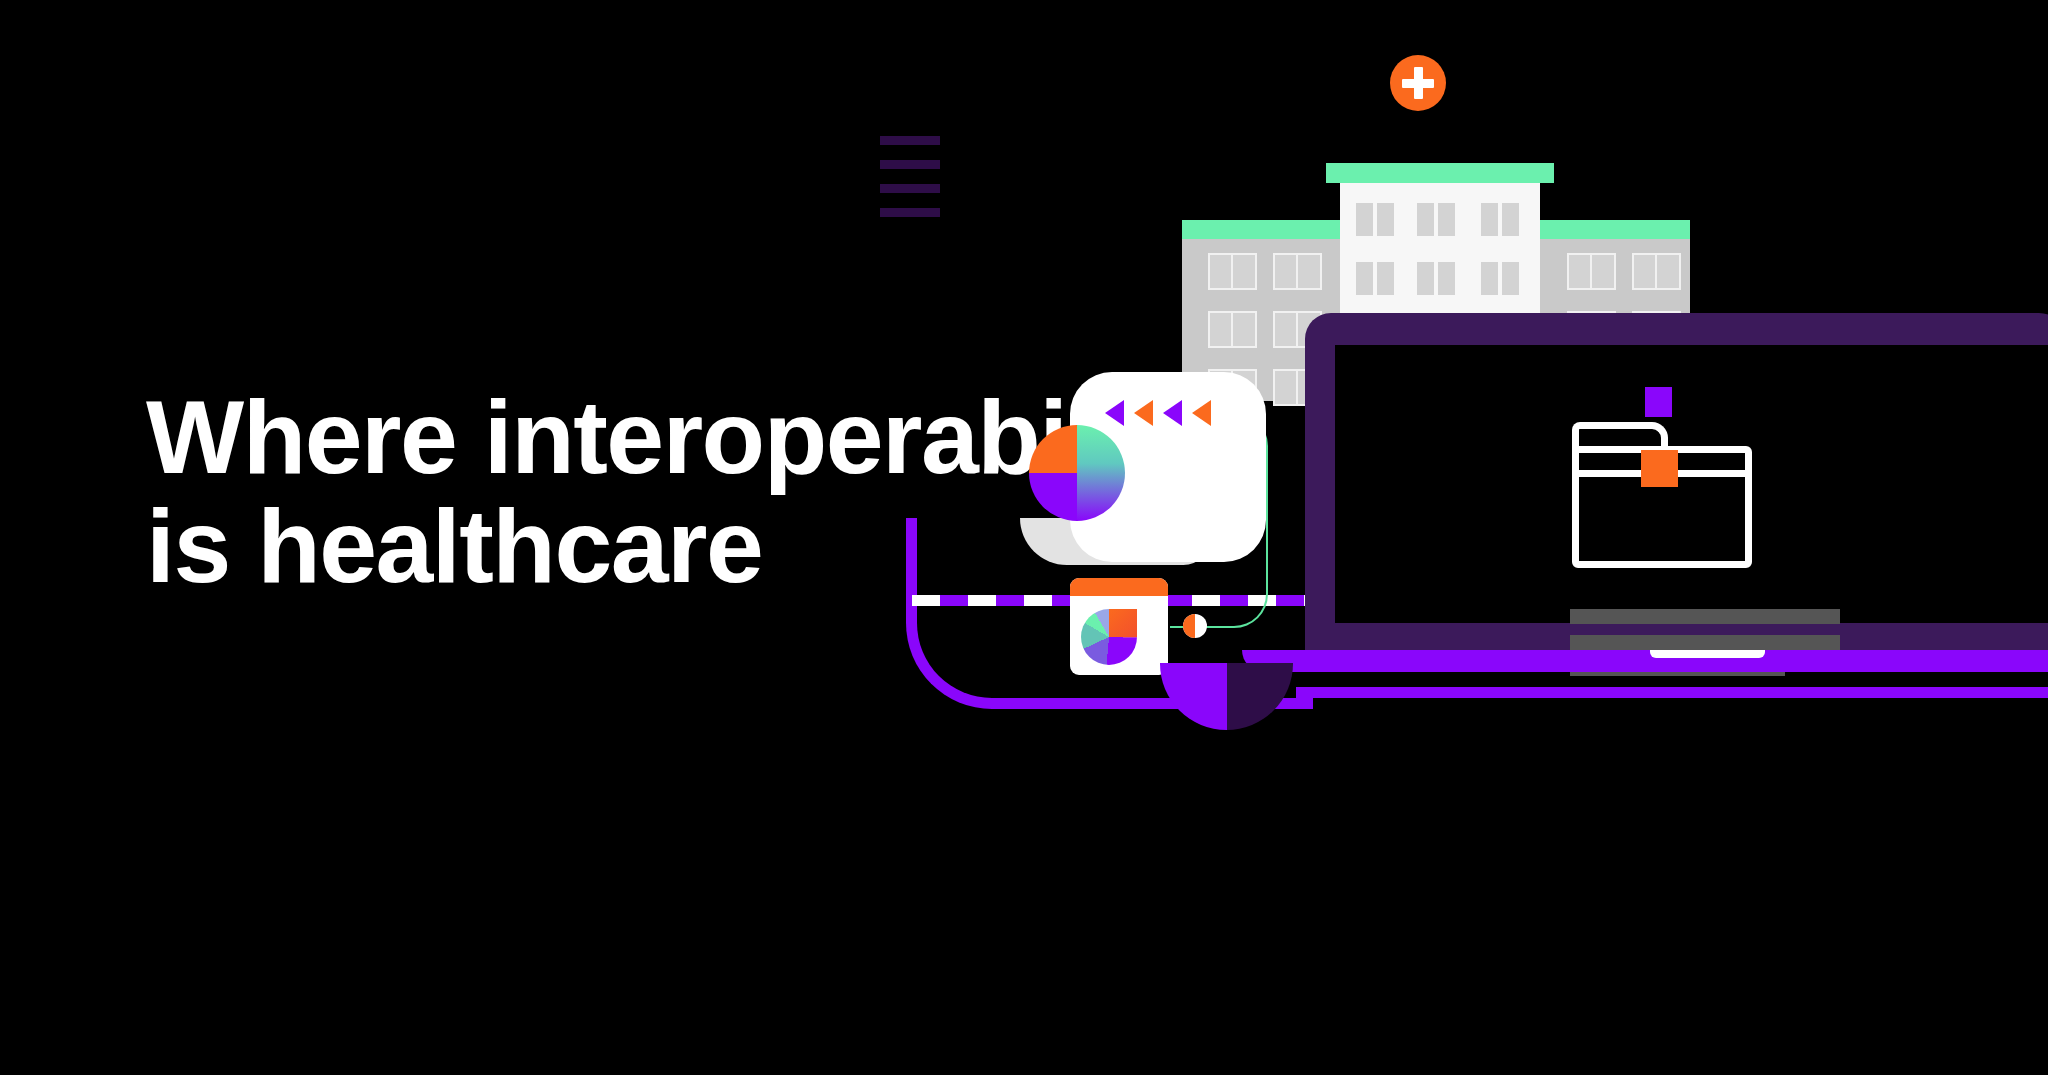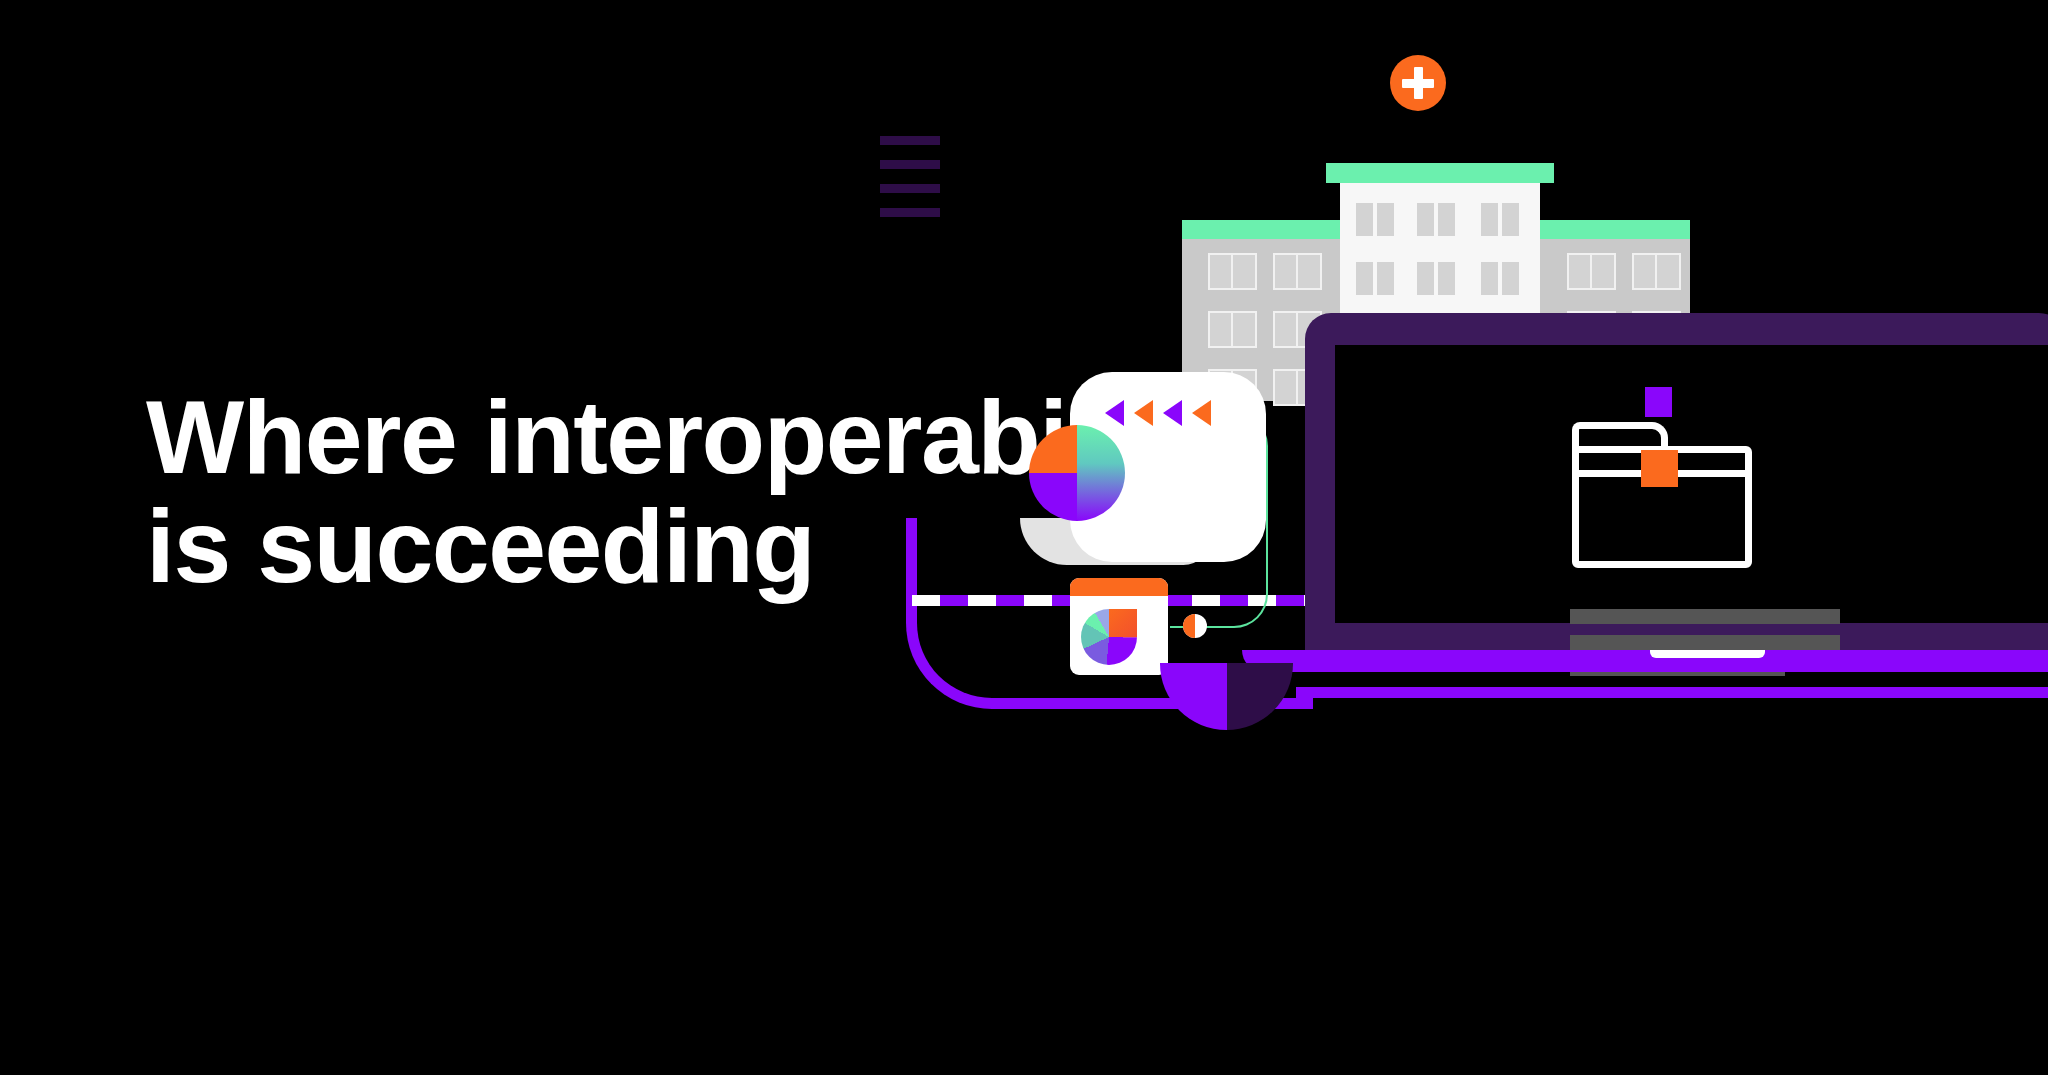--- a/index.html
+++ b/index.html
@@ -160,21 +160,21 @@
   .halfcirc .lh{position:absolute;left:0;top:0;width:50%;height:100%;background:#8A06FB;}
   .halfcirc .rh{position:absolute;left:50%;top:0;width:50%;height:100%;background:#2E0D48;}
 </style>
 </head>
 <body>
 
 <div class="stage">
 
   <div class="headline">
     <span class="ln">Where interoperability</span>
-    <span class="ln">is succeeding</span>
+    <span class="ln">is healthcare</span>
   </div>
 
   <div class="illus">
 
     <div class="hosp">
       <div class="cross-badge">
         <div class="bar-h"></div>
         <div class="bar-v"></div>
       </div>
       <div class="roof-wing-l"></div>

